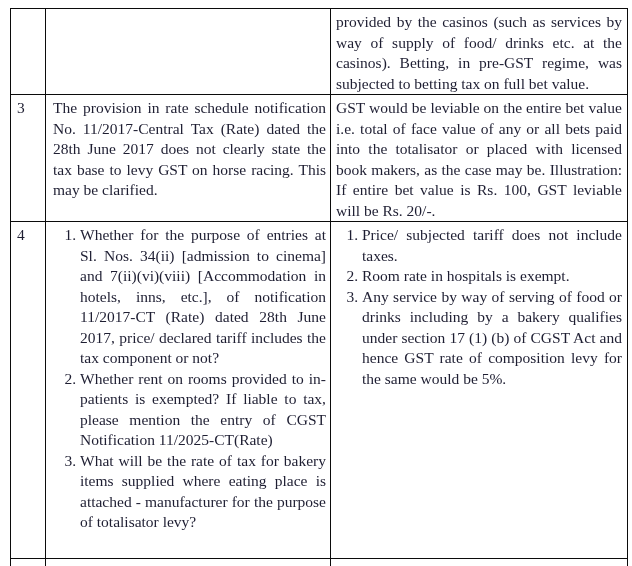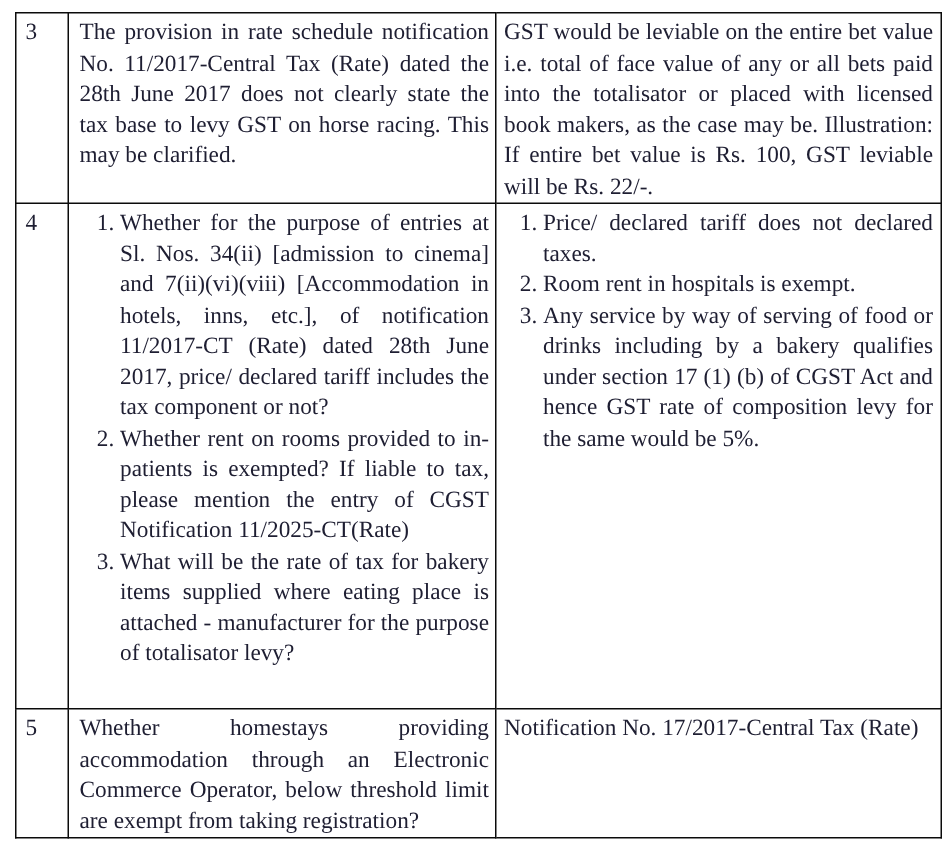--- a/index.html
+++ b/index.html
@@ -70,44 +70,53 @@
 
 <div class="page">
   <table class="doc-table">
     <colgroup>
       <col style="width:35px">
       <col style="width:285px">
       <col style="width:297px">
     </colgroup>
     <tbody>
 
+      <tr class="row-1">
+        <td class="sno"></td>
+        <td class="qcol">
+          <p class="cell-text"></p>
+        </td>
+        <td class="acol">
+          <p class="cell-text">provided by the casinos (such as services by way of supply of food/ drinks etc. at the casinos). Betting, in pre-GST regime, was subjected to betting tax on full bet value.</p>
+        </td>
+      </tr>
 
       <tr class="row-2">
         <td class="sno">3</td>
         <td class="qcol">
           <p class="cell-text">The provision in rate schedule notification No. 11/2017-Central Tax (Rate) dated the 28th June 2017 does not clearly state the tax base to levy GST on horse racing. This may be clarified.</p>
         </td>
         <td class="acol">
-          <p class="cell-text">GST would be leviable on the entire bet value i.e. total of face value of any or all bets paid into the totalisator or placed with licensed book makers, as the case may be. Illustration: If entire bet value is Rs. 100, GST leviable will be Rs. 22/-.</p>
+          <p class="cell-text">GST would be leviable on the entire bet value i.e. total of face value of any or all bets paid into the totalisator or placed with licensed book makers, as the case may be. Illustration: If entire bet value is Rs. 100, GST leviable will be Rs. 20/-.</p>
         </td>
       </tr>
 
       <tr class="row-3">
         <td class="sno">4</td>
         <td class="qcol">
           <ol class="num-list">
             <li>Whether for the purpose of entries at Sl. Nos. 34(ii) [admission to cinema] and 7(ii)(vi)(viii) [Accommodation in hotels, inns, etc.], of notification 11/2017-CT (Rate) dated 28th June 2017, price/ declared tariff includes the tax component or not?</li>
             <li>Whether rent on rooms provided to in-patients is exempted? If liable to tax, please mention the entry of CGST Notification 11/2025-CT(Rate)</li>
             <li>What will be the rate of tax for bakery items supplied where eating place is attached - manufacturer for the purpose of totalisator levy?</li>
           </ol>
         </td>
         <td class="acol">
           <ol class="num-list">
-            <li>Price/ declared tariff does not declared taxes.</li>
-            <li>Room rent in hospitals is exempt.</li>
+            <li>Price/ subjected tariff does not include taxes.</li>
+            <li>Room rate in hospitals is exempt.</li>
             <li>Any service by way of serving of food or drinks including by a bakery qualifies under section 17 (1) (b) of CGST Act and hence GST rate of composition levy for the same would be 5%.</li>
           </ol>
         </td>
       </tr>
 
       <tr class="row-4">
         <td class="sno">5</td>
         <td class="qcol">
           <p class="cell-text">Whether homestays providing accommodation through an Electronic Commerce Operator, below threshold limit are exempt from taking registration?</p>
         </td>

